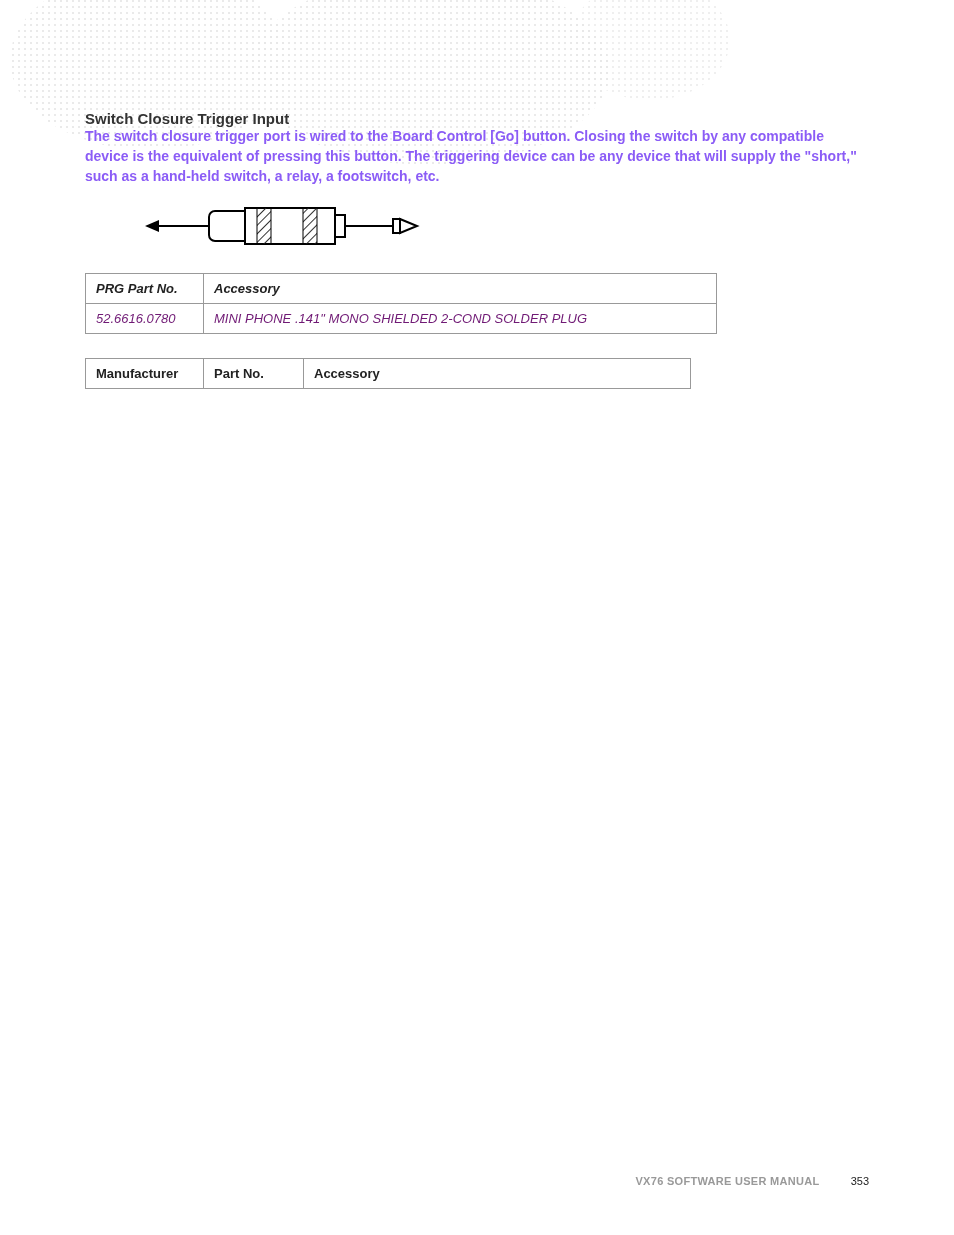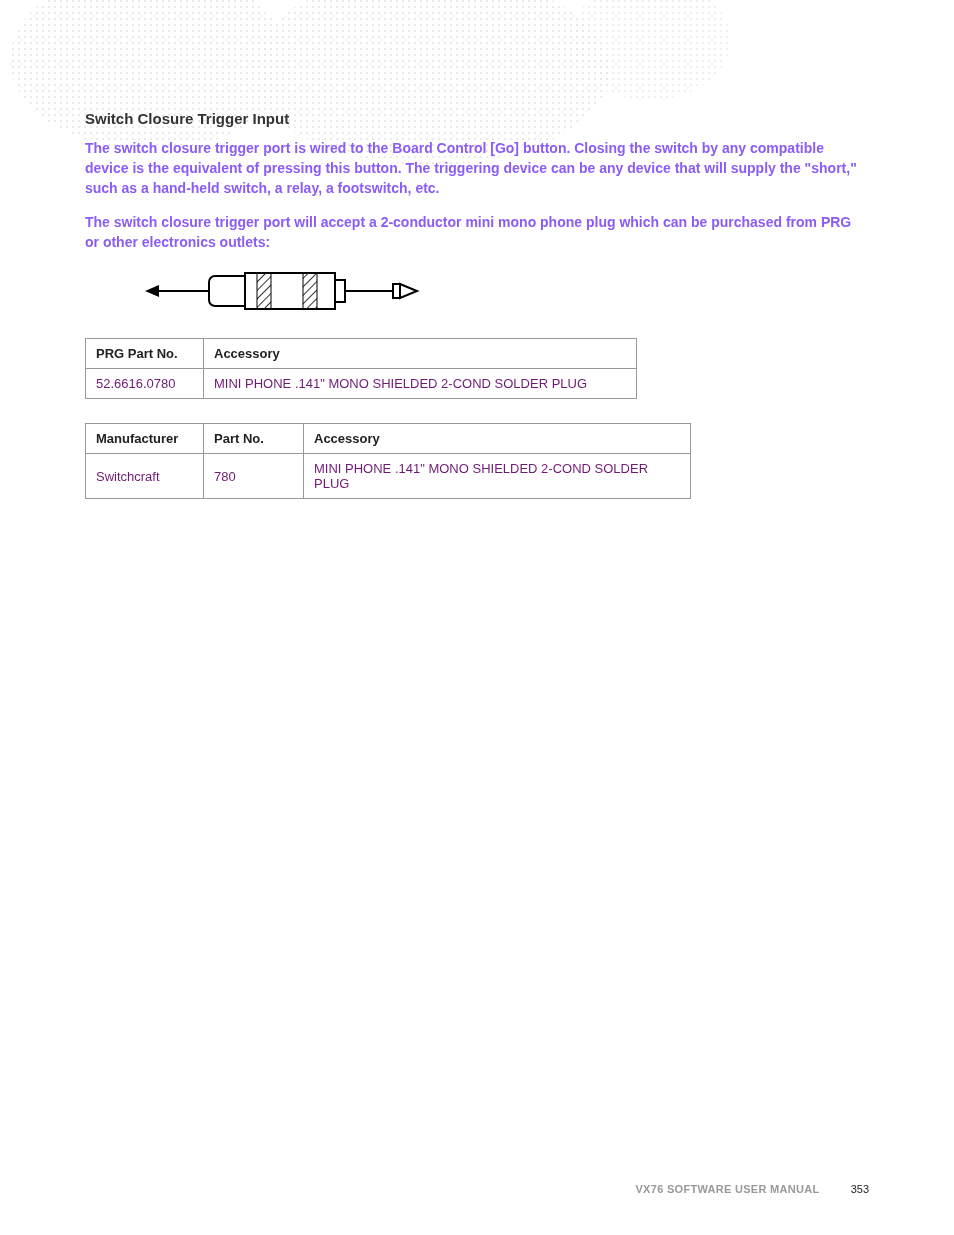--- a/index.html
+++ b/index.html
@@ -21,21 +21,20 @@
   }
   .content {
     position: relative;
     z-index: 1;
     padding: 110px 85px 0 85px;
   }
   h2 {
     font-size: 15px;
     font-weight: bold;
     color: #333;
-    margin-bottom: 12px;
     font-family: Arial, Helvetica, sans-serif;
   }
   p {
     font-size: 14px;
     line-height: 1.42;
     color: #8b5cf6;
     margin-bottom: 14px;
     font-weight: bold;
   }
   .diagram {
@@ -51,28 +50,28 @@
     padding: 7px 10px;
     text-align: left;
     vertical-align: middle;
   }
   th {
     font-weight: bold;
     color: #222;
     background: #fff;
   }
   td { color: #701a75; }
-  .t1 { width: 552px; }
+  .t1 { width: 632px; font-style: italic; }
   .t1 .c1 { width: 118px; }
   .t2 { width: 606px; }
   .t2 .c1 { width: 118px; }
   .t2 .c2 { width: 100px; }
   .footer {
     position: absolute;
-    bottom: 40px;
+    bottom: 48px;
     right: 85px;
     font-size: 11px;
     color: #999;
     font-family: Arial, Helvetica, sans-serif;
   }
   .footer .manual {
     letter-spacing: 0.3px;
     text-transform: uppercase;
     font-weight: bold;
     margin-right: 28px;
@@ -101,21 +100,20 @@
       <ellipse cx="650" cy="40" rx="80" ry="60" fill="#fff" opacity="0.7"></ellipse>
     </mask>
   </defs>
   <rect x="0" y="0" width="954" height="200" fill="url(#dotgrid)" mask="url(#worldmask)"></rect>
 </svg>
 
 <div class="content">
   <h2>Switch Closure Trigger Input</h2>
 
   <p>The switch closure trigger port is wired to the Board Control [Go] button. Closing the switch by any compatible device is the equivalent of pressing this button. The triggering device can be any device that will supply the "short," such as a hand-held switch, a relay, a footswitch, etc.</p>
-  <p>The switch closure trigger port will accept a 2-conductor mini mono phone plug which can be purchased from PRG or other electronics outlets:</p>
 
   <div class="diagram">
     <svg width="280" height="50" viewBox="0 0 280 50">
       <defs>
         <pattern id="hatch" width="6" height="6" patternUnits="userSpaceOnUse" patternTransform="rotate(45)">
           <line x1="0" y1="0" x2="0" y2="6" stroke="#333" stroke-width="2"></line>
         </pattern>
       </defs>
 
       <line x1="70" y1="25" x2="6" y2="25" stroke="#000" stroke-width="2"></line>
@@ -154,25 +152,20 @@
 
   <table class="t2">
     <thead>
       <tr>
         <th class="c1">Manufacturer</th>
         <th class="c2">Part No.</th>
         <th>Accessory</th>
       </tr>
     </thead>
     <tbody>
-      <tr>
-        <td>Switchcraft</td>
-        <td>780</td>
-        <td>MINI PHONE .141" MONO SHIELDED 2-COND SOLDER PLUG</td>
-      </tr>
     </tbody>
   </table>
 </div>
 
 <div class="footer">
   <span class="manual">VX76 SOFTWARE USER MANUAL</span>
   <span class="pnum">353</span>
 </div>
 
 </body></html>

